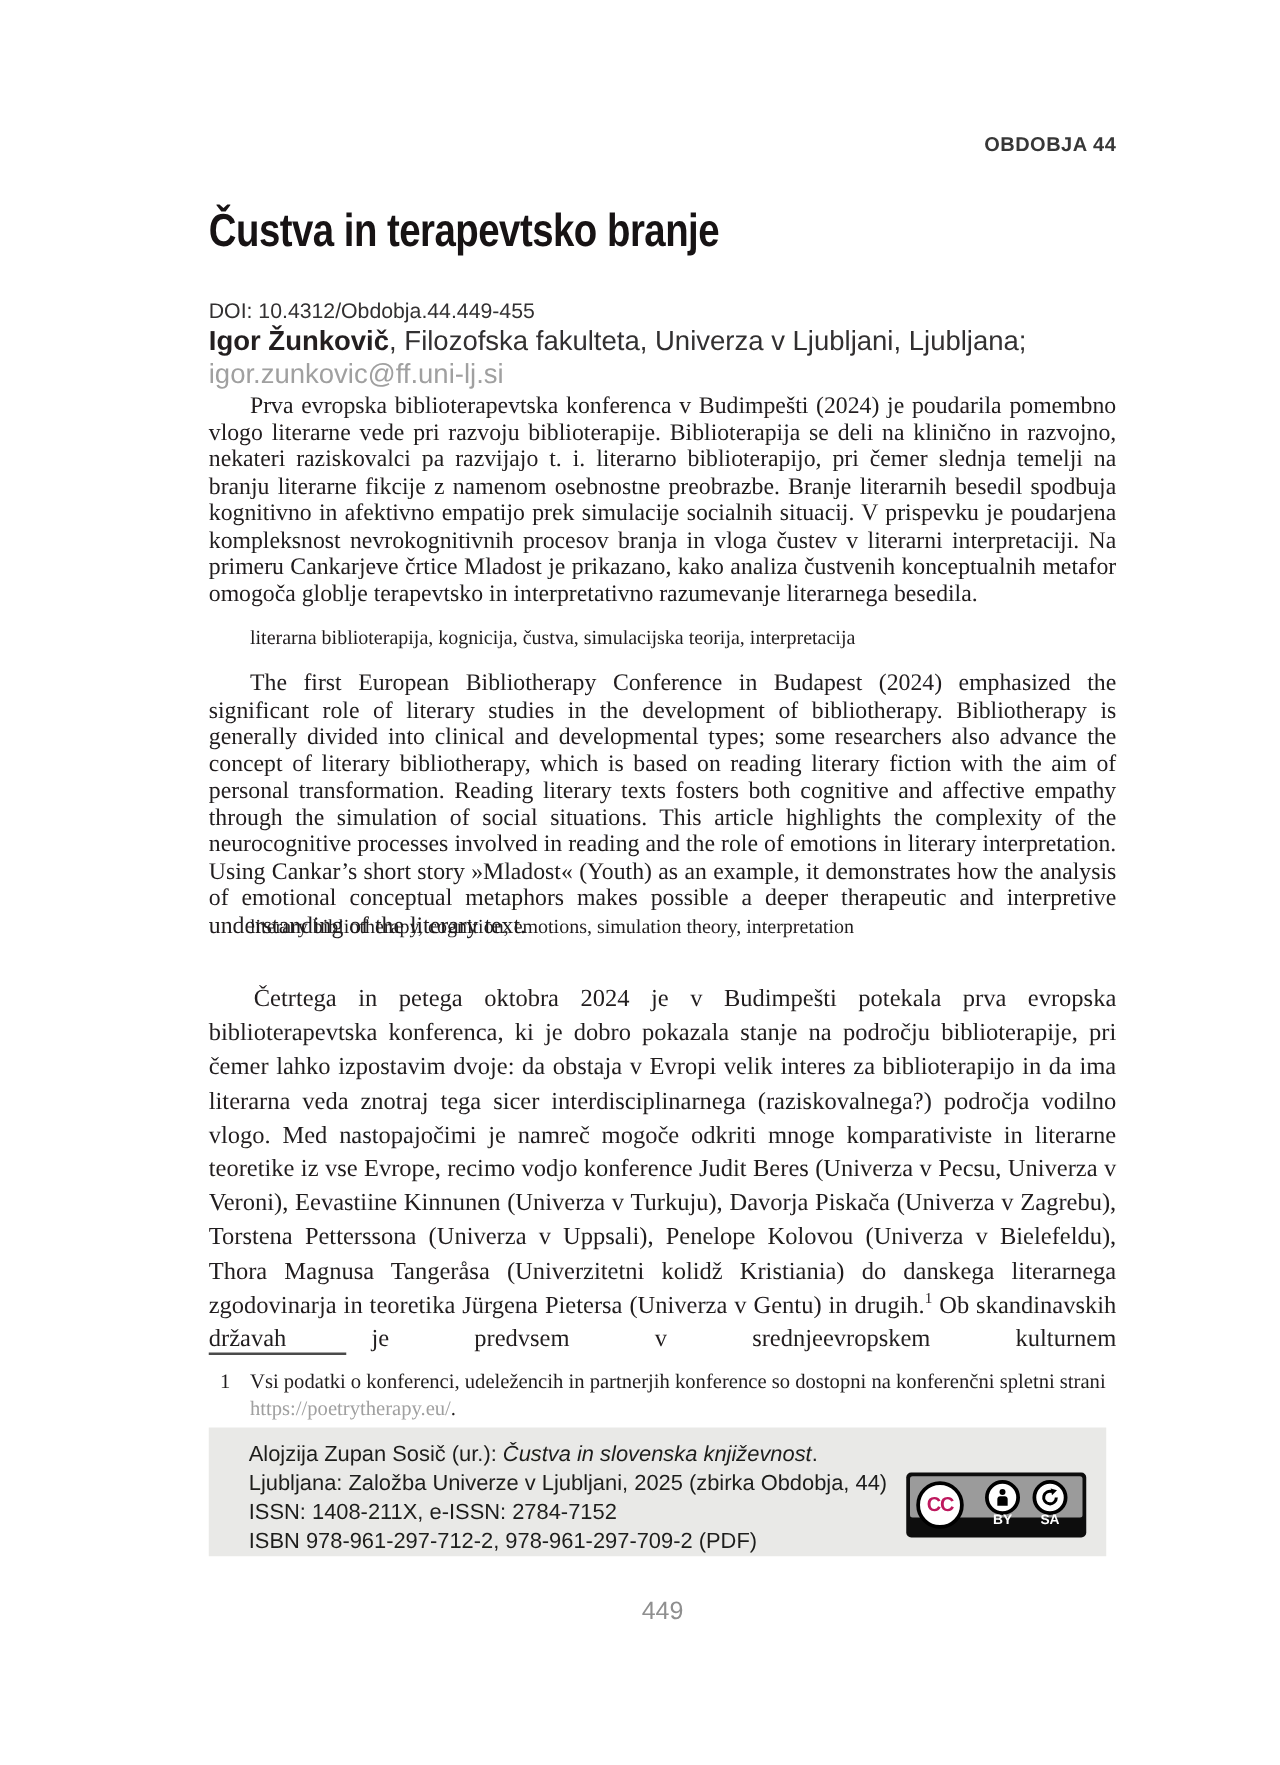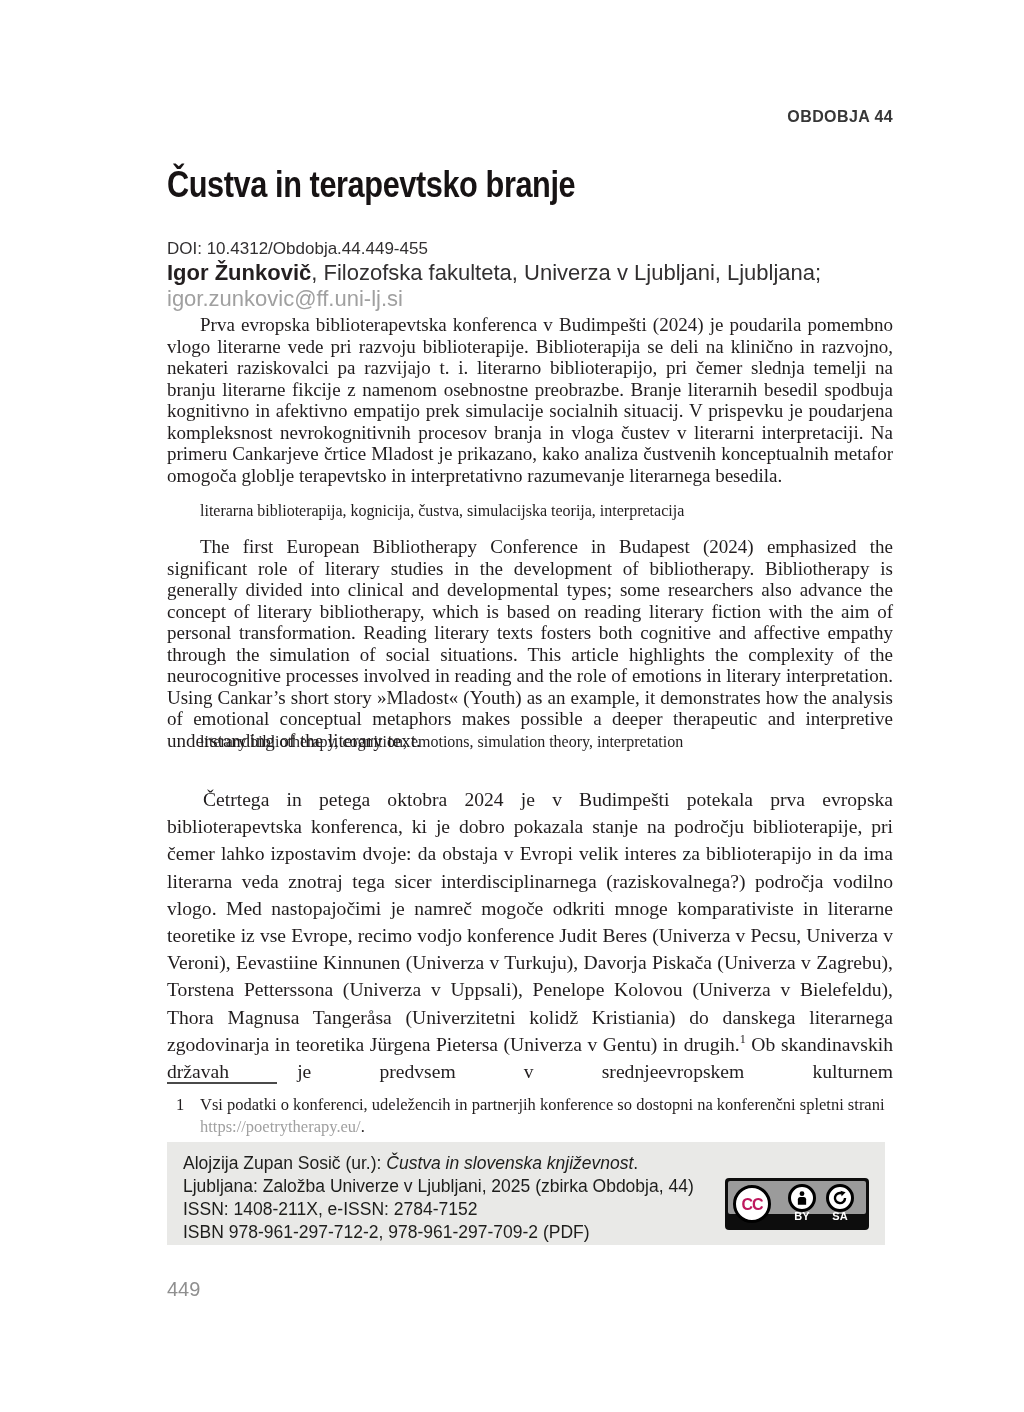--- a/index.html
+++ b/index.html
@@ -60,21 +60,21 @@
   .footnote {
     position: absolute; left: 167px; width: 726px; top: 1094px;
     font-size: 16.5px; line-height: 21.5px;
     padding-left: 33px; box-sizing: border-box;
   }
   .footnote-number { position: absolute; left: 9px; top: 0; }
 
   .colophon {
     position: absolute; left: 167px; top: 1142px; width: 718px; height: 103px;
     background: #e9e9e7; box-sizing: border-box;
-    padding: 10px 16px;
+    padding: 10px 32px;
     font-size: 17.5px; line-height: 23px; color: #1d1d1b;
   }
   .colophon .italic { font-style: italic; }
   .colophon-line { white-space: nowrap; }
 
   .cc-badge {
     position: absolute; top: 36px; right: 16px; width: 144px; height: 52px;
     background: #0d0d0d; border-radius: 4px; cursor: pointer;
   }
   .badge-gray-area {
@@ -95,21 +95,21 @@
   .badge-label {
     position: absolute; bottom: 2px; width: 32px; text-align: center;
     color: #ffffff; font-weight: bold; font-size: 11px;
     font-family: "Liberation Sans", sans-serif;
   }
   #by-label { left: 61px; }
   #sa-label { left: 99px; }
 
   .page-number {
     position: absolute; left: 167px; top: 1278px; width: 726px;
-    text-align: left; font-size: 20px; color: #8f8f8f;
+    text-align: center; font-size: 20px; color: #8f8f8f;
   }
 </style>
 </head>
 <body>
 
 <div class="page">
 
   <div class="running-head">OBDOBJA 44</div>
 
   <h1 class="title" style="margin:0;">Čustva in terapevtsko branje</h1>

